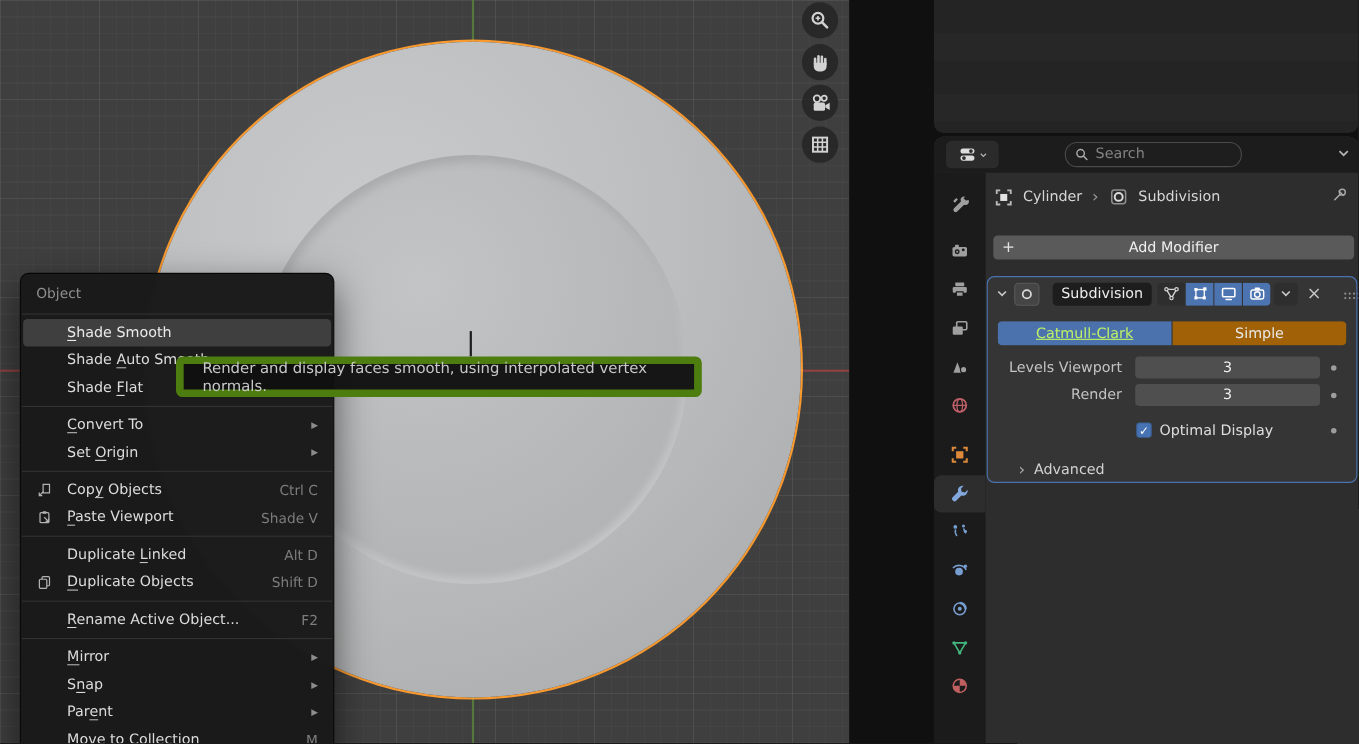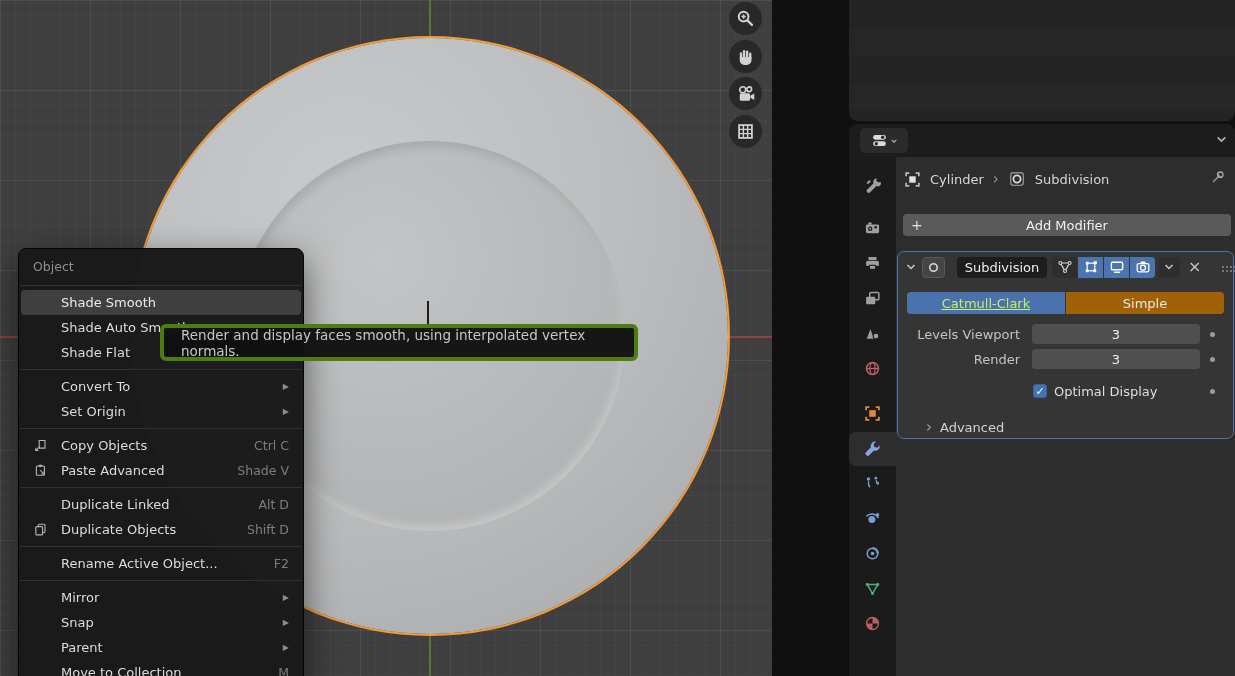--- a/index.html
+++ b/index.html
@@ -47,21 +47,21 @@
               color:#dcdcdc; font-size:13px; border-radius:4px; }
   .ctx-item.hl { background:#3f3f3f; color:#eaeaea; }
   .ctx-item .ci { width:28px; flex:none; display:flex; align-items:center; }
   .ctx-item .lbl { flex:1; white-space:nowrap; overflow:hidden; }
   .ctx-item u { text-decoration-thickness:1px; text-underline-offset:2.5px; }
   .ctx-item .sc { color:#7d7d7d; font-size:12.5px; }
   .ctx-item .arrow { color:#8d8d8d; font-size:8px; margin-left:8px; }
 
   
   .tooltip { position:absolute; left:160px; top:324px; width:478px; height:37px; z-index:11;
-    background:rgba(17,17,17,.97); border:4px solid #4d7c0f; border-radius:6px;
+    background:rgba(17,17,17,.97); border:7px solid #4d7c0f; border-radius:6px;
     color:#c7c7c7; font-size:13.5px; display:flex; align-items:center; padding-left:17px; }
 
   
   .outliner { position:absolute; left:849px; top:0; width:386px; height:121px; background:#242424;
     border-radius:0 0 9px 9px;
     background-image: repeating-linear-gradient(180deg, rgba(255,255,255,0) 0 30px, rgba(255,255,255,.016) 30px 55px); }
 
   .props { position:absolute; left:849px; top:124px; width:386px; height:552px; background:#2d2d2d;
            border-radius:9px 9px 0 0; overflow:hidden; }
   .props-header { position:absolute; left:0; top:0; right:0; height:33px; background:#1c1c1c; }
@@ -222,21 +222,21 @@
       </div>
       <div class="ctx-item">
         <span class="ci">
           <svg width="15" height="15" viewBox="0 0 16 16">
               <rect x="3.6" y="3.2" width="8.6" height="9.8" rx="1" fill="none" stroke="#b2b2b2" stroke-width="1.2"></rect>
               <rect x="6" y="1.9" width="3.9" height="2.4" rx="0.8" fill="#b2b2b2"></rect>
               <path d="M7.6 7.6l4 4" stroke="#b2b2b2" stroke-width="1.2"></path>
               <path d="M11.9 8.8v2.9H9" fill="none" stroke="#b2b2b2" stroke-width="1.2"></path>
             </svg>
         </span>
-        <span class="lbl"><span></span><u>P</u><span>aste Advanced</span></span>
+        <span class="lbl"><span></span><u>P</u><span>aste Viewport</span></span>
         <span class="sc">Shade V</span>
       </div>
 
       <div class="ctx-sep"></div>
 
       <div class="ctx-item">
         <span class="ci"></span>
         <span class="lbl"><span>Duplicate </span><u>L</u><span>inked</span></span>
         <span class="sc">Alt D</span>
       </div>
@@ -296,20 +296,27 @@
       <div class="ed-type-btn">
         <svg width="17" height="17" viewBox="0 0 16 16">
             <rect x="2" y="2.8" width="12" height="4.4" rx="2.2" fill="#dcdcdc"></rect>
             <circle cx="11" cy="5" r="1.6" fill="#2b2b2b"></circle>
             <rect x="2" y="8.8" width="12" height="4.4" rx="2.2" fill="#dcdcdc"></rect>
             <circle cx="5" cy="11" r="1.6" fill="#2b2b2b"></circle>
           </svg>
         <svg width="8" height="8" viewBox="0 0 10 10">
             <path d="M2 3.5 5 6.5 8 3.5" fill="none" stroke="#b2b2b2" stroke-width="1.4"></path>
           </svg>
+      </div>
+      <div class="searchbox">
+        <svg width="13" height="13" viewBox="0 0 16 16">
+            <circle cx="6.6" cy="6.6" r="4.2" fill="none" stroke="#aaaaaa" stroke-width="1.6"></circle>
+            <path d="M10 10 13.6 13.6" stroke="#aaaaaa" stroke-width="1.7" stroke-linecap="round"></path>
+          </svg>
+        <input type="text" placeholder="Search" style="">
       </div>
       <div class="hdr-filter">
         <svg width="13" height="13" viewBox="0 0 12 12">
             <path d="M2.5 4 6 7.5 9.5 4" fill="none" stroke="#b2b2b2" stroke-width="1.5"></path>
           </svg>
       </div>
     </div>
 
     <div class="props-body">
 

